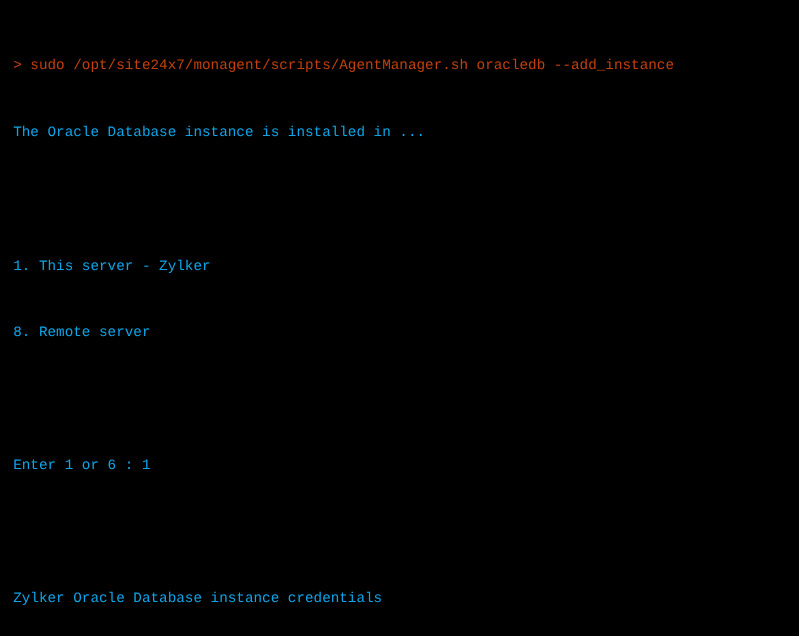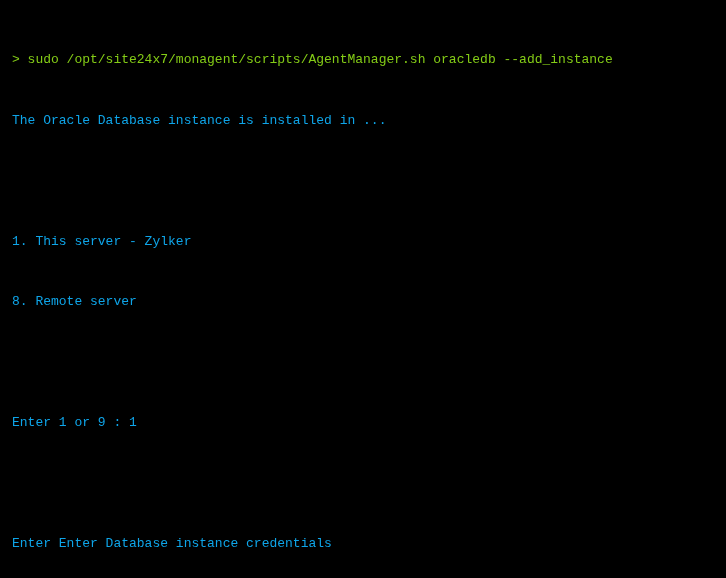--- a/index.html
+++ b/index.html
@@ -13,39 +13,39 @@
       padding: 10px 12px;
       line-height: 1.55;
     }
     .terminal-content {
       white-space: pre;
     }
     .line {
       display: block;
     }
     .prompt {
-      color: #84cc16;
+      color: #c2410c;
     }
     .text {
       color: #0ea5e9;
     }
   </style>
 </head>
 <body>
 
 <div class="terminal-content">
   <span class="line prompt">&gt; sudo /opt/site24x7/monagent/scripts/AgentManager.sh oracledb --add_instance</span>
   <span class="line text">The Oracle Database instance is installed in ...</span>
   <span class="line text">&nbsp;</span>
   <span class="line text">1. This server - Zylker</span>
   <span class="line text">8. Remote server</span>
   <span class="line text">&nbsp;</span>
-  <span class="line text">Enter 1 or 9 : 1</span>
+  <span class="line text">Enter 1 or 6 : 1</span>
   <span class="line text">&nbsp;</span>
-  <span class="line text">Enter Enter Database instance credentials</span>
+  <span class="line text">Zylker Oracle Database instance credentials</span>
   
   
   
   
   
   
   
   
   
   

